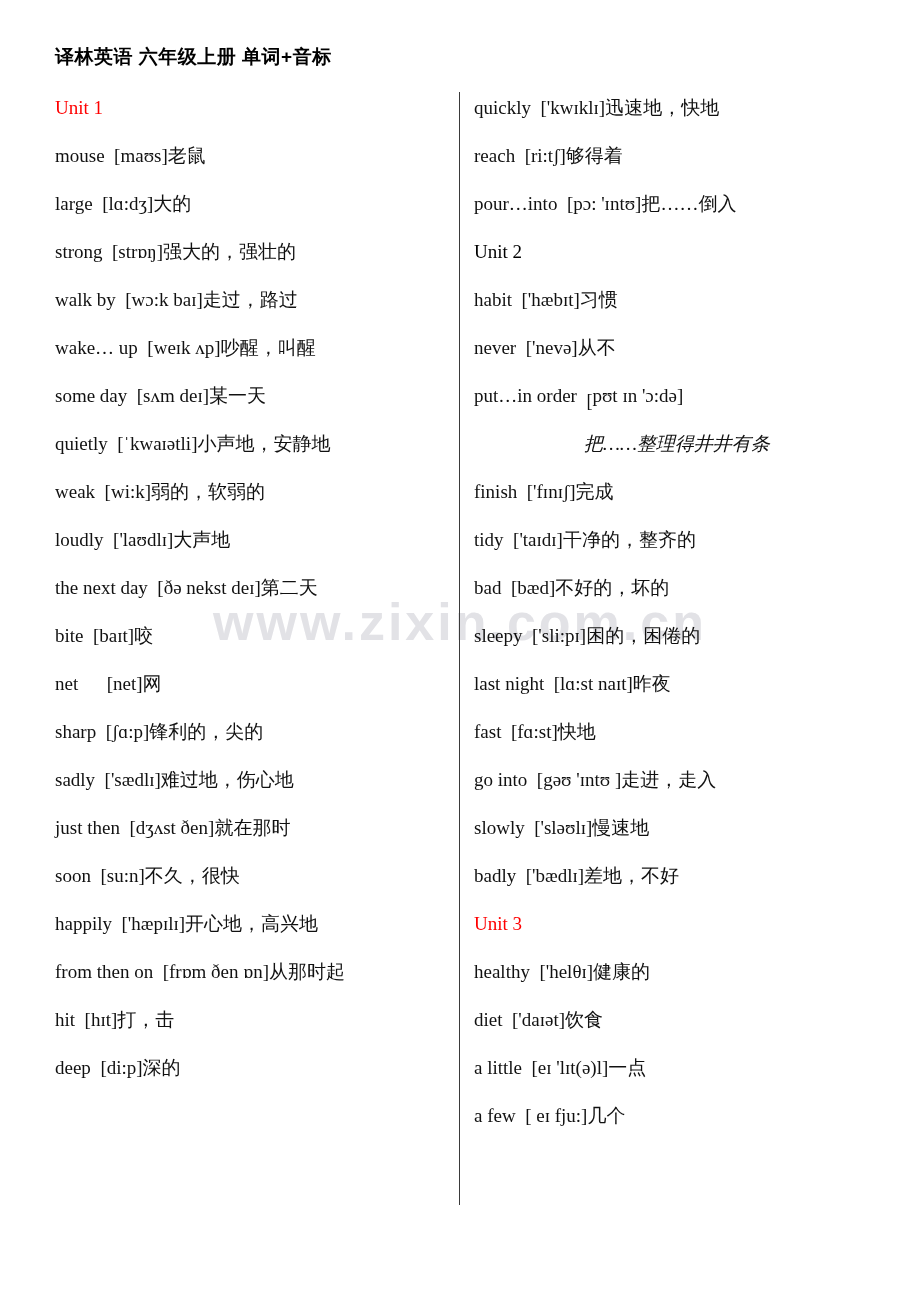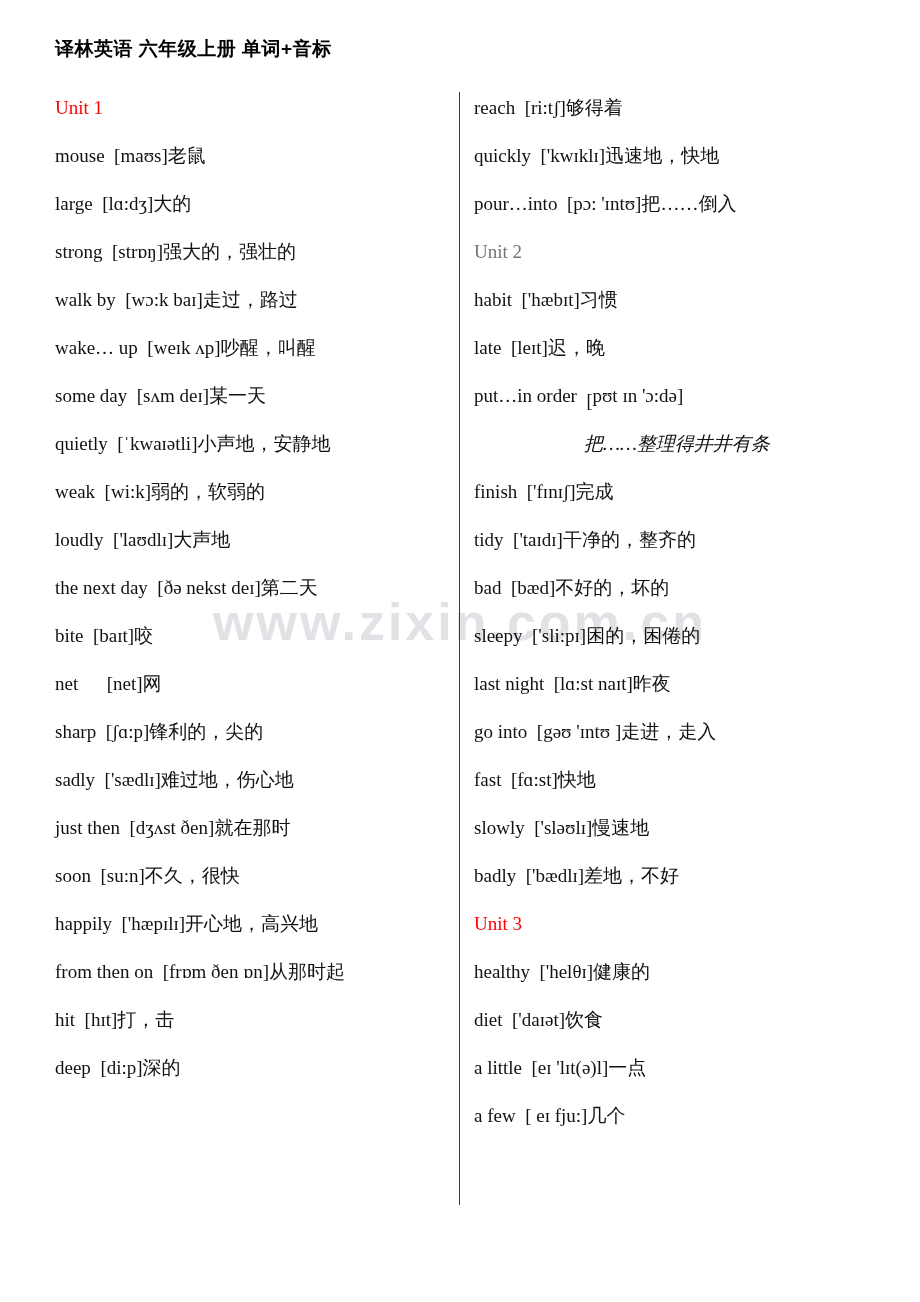--- a/index.html
+++ b/index.html
@@ -38,21 +38,21 @@
   
   #page {
     position: absolute;
     inset: 0;
     z-index: 2;
   }
 
   #doc-title {
     position: absolute;
     left: 55px;
-    top: 36px;
+    top: 44px;
     font-family: "Liberation Sans", "DejaVu Sans", sans-serif;
     font-size: 19px;
     font-weight: 700;
     color: #000;
     white-space: nowrap;
     letter-spacing: 0.5px;
   }
 
   
   #divider {
@@ -126,35 +126,35 @@
       <div class="entry"><span class="w">sharp</span><span>&nbsp;&nbsp;</span><span class="ph">[ʃɑ:p]</span><span class="cn">锋利的，尖的</span></div>
       <div class="entry"><span class="w">sadly</span><span>&nbsp;&nbsp;</span><span class="ph">['sædlɪ]</span><span class="cn">难过地，伤心地</span></div>
       <div class="entry"><span class="w">just  then</span><span>&nbsp;&nbsp;</span><span class="ph">[dʒʌst ðen]</span><span class="cn">就在那时</span></div>
       <div class="entry"><span class="w">soon</span><span>&nbsp;&nbsp;</span><span class="ph">[su:n]</span><span class="cn">不久，很快</span></div>
       <div class="entry"><span class="w">happily</span><span>&nbsp;&nbsp;</span><span class="ph">['hæpɪlɪ]</span><span class="cn">开心地，高兴地</span></div>
       <div class="entry"><span class="w">from  then  on</span><span>&nbsp;&nbsp;</span><span class="ph">[frɒm ðen ɒn]</span><span class="cn">从那时起</span></div>
       <div class="entry"><span class="w">hit</span><span>&nbsp;&nbsp;</span><span class="ph">[hɪt]</span><span class="cn">打，击</span></div>
       <div class="entry"><span class="w">deep</span><span>&nbsp;&nbsp;</span><span class="ph">[di:p]</span><span class="cn">深的</span></div>
     </div>
   <div class="column" id="col-right">
+      <div class="entry"><span class="w">quickly</span><span>&nbsp;&nbsp;</span><span class="ph">['kwɪklɪ]</span><span class="cn">迅速地，快地</span></div>
       <div class="entry"><span class="w">reach</span><span>&nbsp;&nbsp;</span><span class="ph">[ri:tʃ]</span><span class="cn">够得着</span></div>
-      <div class="entry"><span class="w">quickly</span><span>&nbsp;&nbsp;</span><span class="ph">['kwɪklɪ]</span><span class="cn">迅速地，快地</span></div>
       <div class="entry"><span class="w">pour…into</span><span>&nbsp;&nbsp;</span><span class="ph">[pɔ: 'ɪntʊ]</span><span class="cn">把……倒入</span></div>
-      <div class="entry unit" style="color: #737373; font-family: Liberation Serif, serif;"><span>Unit  2</span></div>
+      <div class="entry unit" style="color: #000000; font-family: Liberation Serif, serif;"><span>Unit  2</span></div>
       <div class="entry"><span class="w">habit</span><span>&nbsp;&nbsp;</span><span class="ph">['hæbɪt]</span><span class="cn">习惯</span></div>
-      <div class="entry"><span class="w">late</span><span>&nbsp;&nbsp;</span><span class="ph">[leɪt]</span><span class="cn">迟，晚</span></div>
+      <div class="entry"><span class="w">never</span><span>&nbsp;&nbsp;</span><span class="ph">['nevə]</span><span class="cn">从不</span></div>
       <div class="entry"><span class="w">put…in  order</span><span>&nbsp;&nbsp;</span><span class="ph"><span class="sub-bracket">[</span>pʊt ɪn 'ɔ:də]</span></div>
       <div class="entry cont"><span class="cn">把……整理得井井有条</span></div>
       <div class="entry"><span class="w">finish</span><span>&nbsp;&nbsp;</span><span class="ph">['fɪnɪʃ]</span><span class="cn">完成</span></div>
       <div class="entry"><span class="w">tidy</span><span>&nbsp;&nbsp;</span><span class="ph">['taɪdɪ]</span><span class="cn">干净的，整齐的</span></div>
       <div class="entry"><span class="w">bad</span><span>&nbsp;&nbsp;</span><span class="ph">[bæd]</span><span class="cn">不好的，坏的</span></div>
       <div class="entry"><span class="w">sleepy</span><span>&nbsp;&nbsp;</span><span class="ph">['sli:pɪ]</span><span class="cn">困的，困倦的</span></div>
       <div class="entry"><span class="w">last  night</span><span>&nbsp;&nbsp;</span><span class="ph">[lɑ:st naɪt]</span><span class="cn">昨夜</span></div>
+      <div class="entry"><span class="w">fast</span><span>&nbsp;&nbsp;</span><span class="ph">[fɑ:st]</span><span class="cn">快地</span></div>
       <div class="entry"><span class="w">go  into</span><span>&nbsp;&nbsp;</span><span class="ph">[gəʊ  'ɪntʊ ]</span><span class="cn">走进，走入</span></div>
-      <div class="entry"><span class="w">fast</span><span>&nbsp;&nbsp;</span><span class="ph">[fɑ:st]</span><span class="cn">快地</span></div>
       <div class="entry"><span class="w">slowly</span><span>&nbsp;&nbsp;</span><span class="ph">['sləʊlɪ]</span><span class="cn">慢速地</span></div>
       <div class="entry"><span class="w">badly</span><span>&nbsp;&nbsp;</span><span class="ph">['bædlɪ]</span><span class="cn">差地，不好</span></div>
       <div class="entry unit" style="color: rgb(255, 0, 0);"><span>Unit  3</span></div>
       <div class="entry"><span class="w">healthy</span><span>&nbsp;&nbsp;</span><span class="ph">['helθɪ]</span><span class="cn">健康的</span></div>
       <div class="entry"><span class="w">diet</span><span>&nbsp;&nbsp;</span><span class="ph">['daɪət]</span><span class="cn">饮食</span></div>
       <div class="entry"><span class="w">a  little</span><span>&nbsp;&nbsp;</span><span class="ph">[eɪ 'lɪt(ə)l]</span><span class="cn">一点</span></div>
       <div class="entry"><span class="w">a  few</span><span>&nbsp;&nbsp;</span><span class="ph">[ eɪ fju:]</span><span class="cn">几个</span></div>
     </div>
 
 </div>

